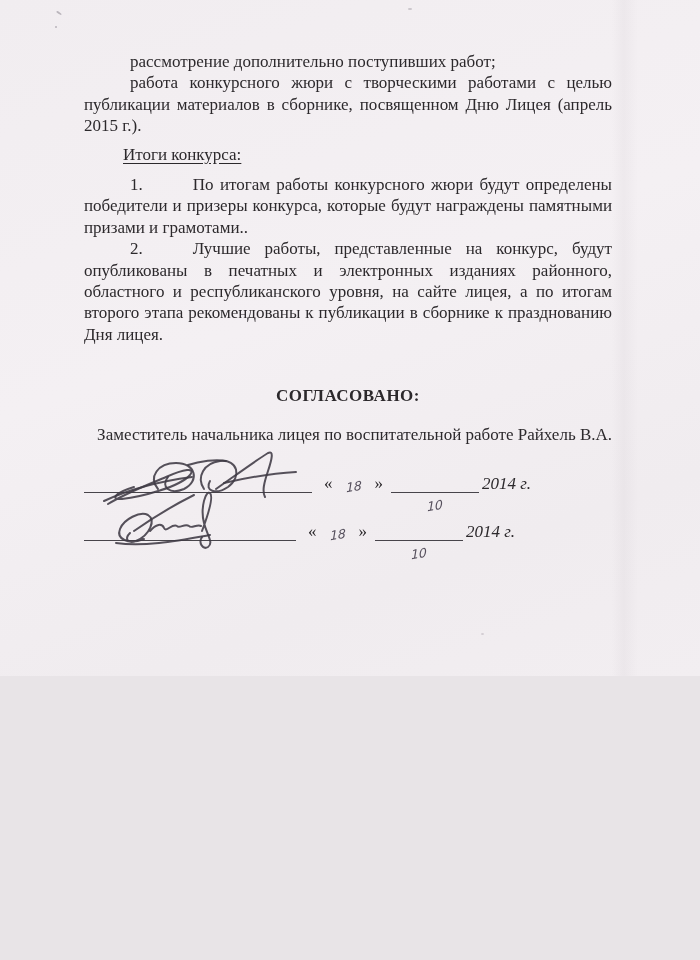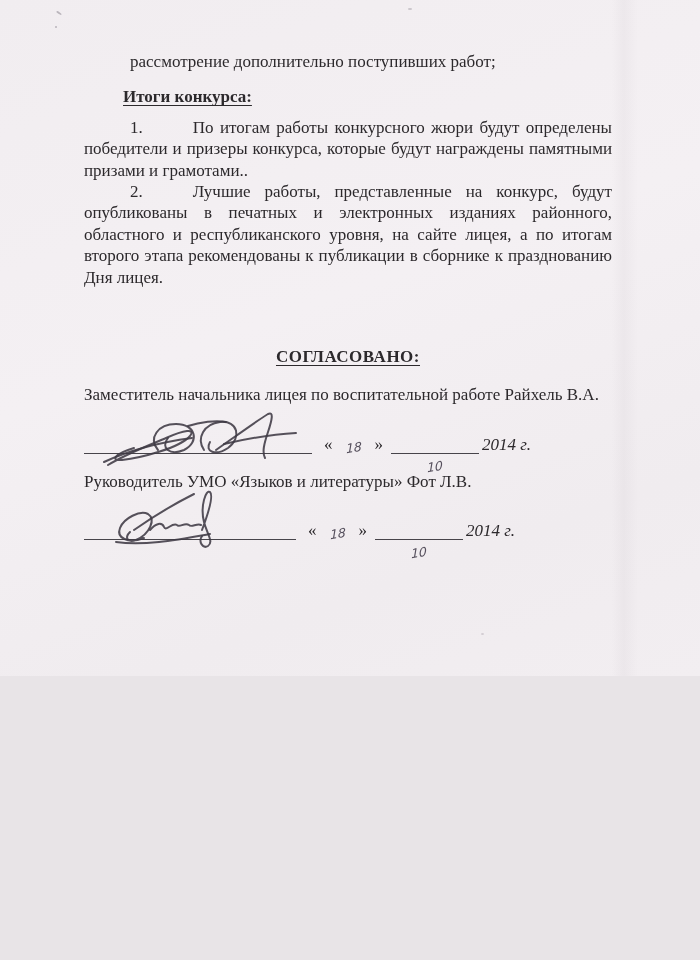--- a/index.html
+++ b/index.html
@@ -33,37 +33,36 @@
     font-size: 17px;
     line-height: 21.4px;
     color: #2c292c;
   }
   .para {
     margin: 0;
     text-indent: 46px;
     text-align: justify;
   }
   .heading-results {
-    margin: 14px 0 9px 0;
+    margin: 7px 0 9px 0;
     text-indent: 39px;
-    font-weight: bold;
+    font-weight: normal;
     text-decoration: underline;
     text-underline-offset: 3px;
   }
   .numgap { display: inline-block; width: 50px; }
 
   .approval-heading {
-    margin: 58px 0 0 0;
+    margin: 40px 0 0 0;
     text-align: center;
     font-weight: bold;
     letter-spacing: .5px;
-    text-decoration: underline;
     text-underline-offset: 3px;
   }
-  .signer-title { margin: 17px 0 0 0; text-indent: 0; text-align: left; }
+  .signer-title { margin: 17px 0 0 0; text-indent: 0; text-align: right; }
 
   .sig-row {
     position: relative;
     display: flex;
     align-items: flex-end;
     margin-top: 6px;
     height: 42px;
   }
   .sig-line, .month-line {
     border-bottom: 1.4px solid #47444a;
@@ -104,20 +103,21 @@
 
 <div class="page">
   <div class="speck s1"></div>
   <div class="speck s2"></div>
   <div class="speck s3"></div>
   <div class="speck s4"></div>
 
   <div class="content">
 
     <p class="para">рассмотрение дополнительно поступивших работ;</p>
+    <p class="para">работа конкурсного жюри с творческими работами с целью публикации материалов в сборнике, посвященном Дню Лицея (апрель 2015 г.).</p>
 
     <p class="heading-results">Итоги конкурса:</p>
 
     <p class="para"><span>1.</span><span class="numgap"></span><span>По итогам работы конкурсного жюри будут определены победители и призеры конкурса, которые будут награждены памятными призами и грамотами..</span></p>
 
     <p class="para"><span>2.</span><span class="numgap"></span><span>Лучшие работы, представленные на конкурс, будут опубликованы в печатных и электронных изданиях районного, областного и республиканского уровня, на сайте лицея, а по итогам второго этапа рекомендованы к публикации в сборнике к празднованию Дня лицея.</span></p>
 
     <p class="approval-heading">СОГЛАСОВАНО:</p>
 
     <p class="signer-title">Заместитель начальника лицея по воспитательной работе  Райхель В.А.</p>
@@ -132,21 +132,20 @@
         <path d="M124 40 C 150 34 178 30 196 29"></path>
       </svg>
       <span class="sig-line w1"></span>
       <span class="q">«</span>
       <span class="day-slot"><span class="hw">18</span></span>
       <span class="q close">»</span>
       <span class="month-line"><span class="hw">10</span></span>
       <span class="year">2014 г.</span>
     </div>
 
-    <p class="signer-title">Руководитель УМО «Языков и литературы» Фот Л.В.</p>
     <div class="sig-row">
       <svg class="sig-svg sig2" width="200" height="70" viewBox="0 0 200 70">
         <path d="M34 52 C 18 58 6 52 10 42 C 14 32 30 24 38 28 C 46 33 40 48 26 54 C 18 57 14 52 20 46"></path>
         <path d="M24 44 C 44 30 68 16 84 8"></path>
         <path d="M40 44 C 46 37 52 36 54 41 C 56 46 62 36 67 39 C 69 42 75 36 79 39 C 81 42 87 37 91 39"></path>
         <path d="M92 44 C 98 28 104 10 100 6 C 96 3 90 20 94 36 C 97 48 104 56 98 60 C 93 63 88 56 92 50"></path>
         <path d="M6 56 C 34 60 66 54 100 48"></path>
       </svg>
       <span class="sig-line w2"></span>
       <span class="q">«</span>

